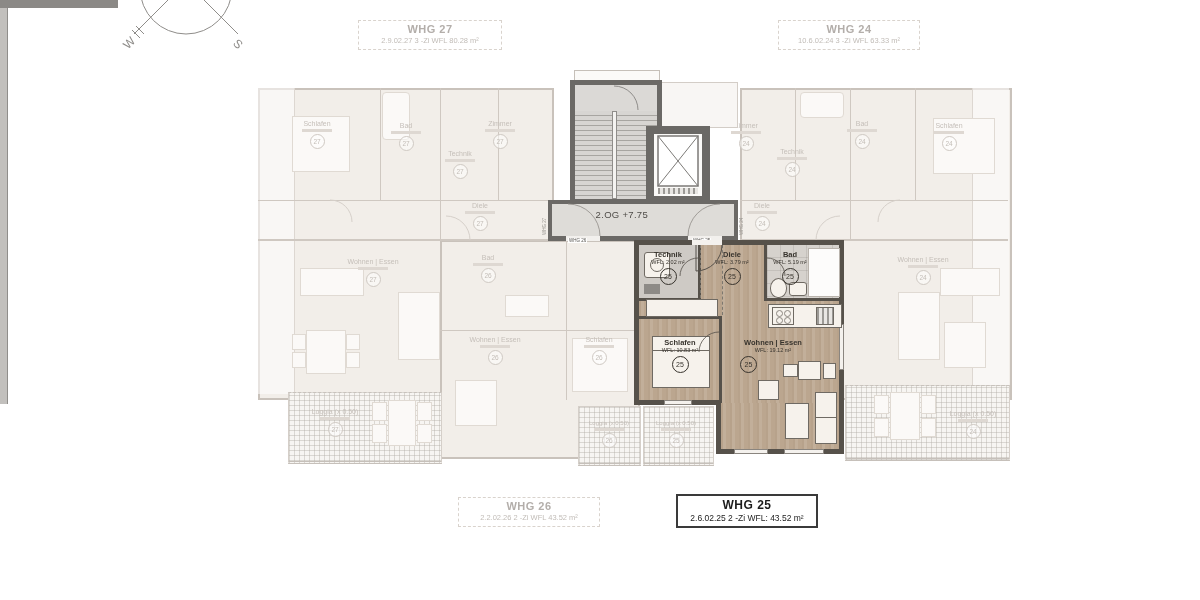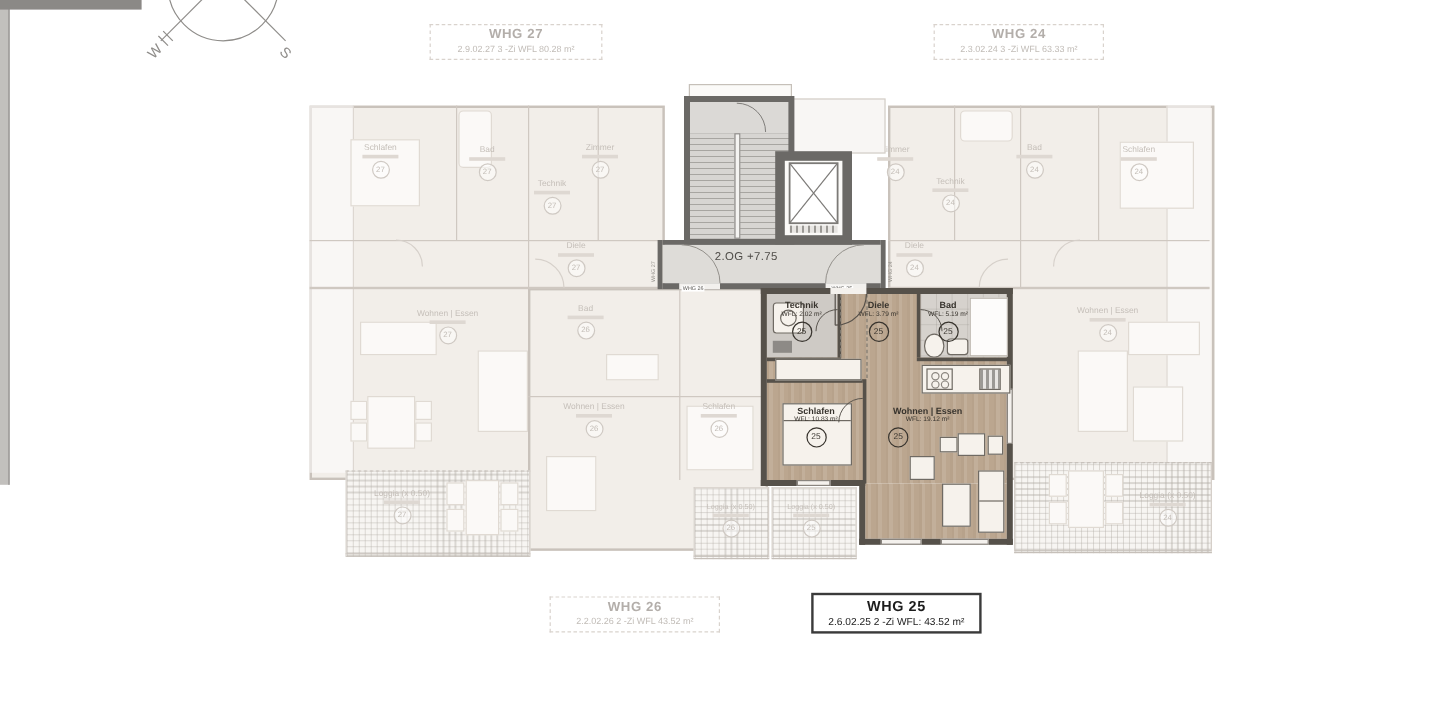--- a/index.html
+++ b/index.html
@@ -357,21 +357,21 @@
     <path d="M816,240 A24,24 0 0 1 840,216" fill="none" stroke="#d6d0ca" stroke-width="1"></path>
     <path d="M900,200 A22,22 0 0 0 878,222" fill="none" stroke="#d6d0ca" stroke-width="1"></path>
   </svg>
 
   <div class="abs ubox faded" style="left:358px;top:20px;width:142px;height:26px;">
     <div class="t">WHG 27</div>
     <div class="d">2.9.02.27    3 -Zi  WFL   80.28 m²</div>
   </div>
   <div class="abs ubox faded" style="left:778px;top:20px;width:140px;height:26px;">
     <div class="t">WHG 24</div>
-    <div class="d">2.3.02.24    3 -Zi  WFL   63.33 m²</div>
+    <div class="d">10.6.02.24    3 -Zi  WFL   63.33 m²</div>
   </div>
   <div class="abs ubox faded" style="left:458px;top:497px;width:140px;height:26px;">
     <div class="t">WHG 26</div>
     <div class="d">2.2.02.26    2 -Zi  WFL   43.52 m²</div>
   </div>
   <div class="abs ubox active" style="left:676px;top:494px;width:138px;height:28px;">
     <div class="t">WHG 25</div>
     <div class="d">2.6.02.25    2 -Zi  WFL:  43.52 m²</div>
   </div>
 

